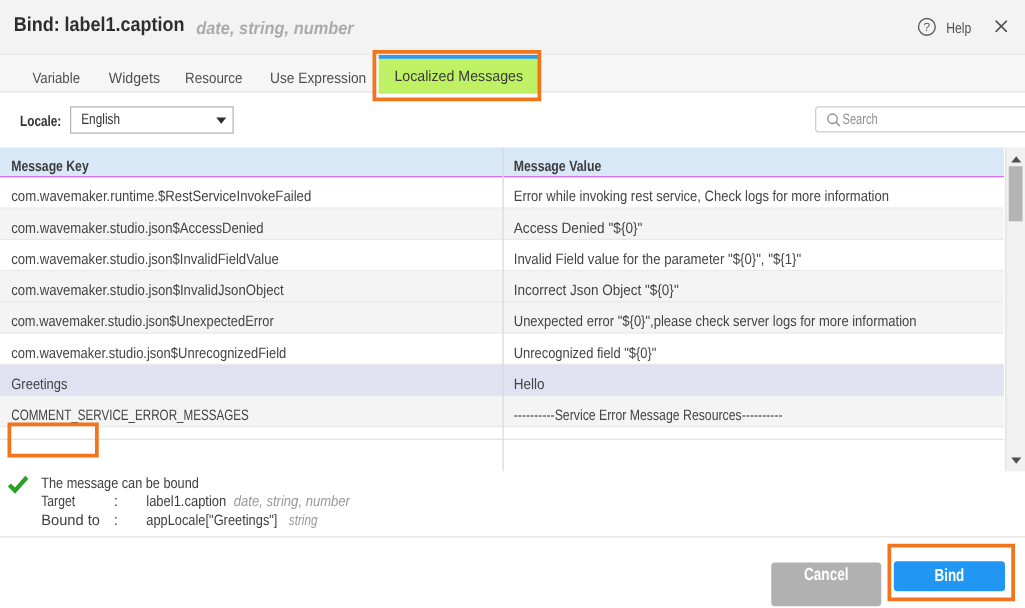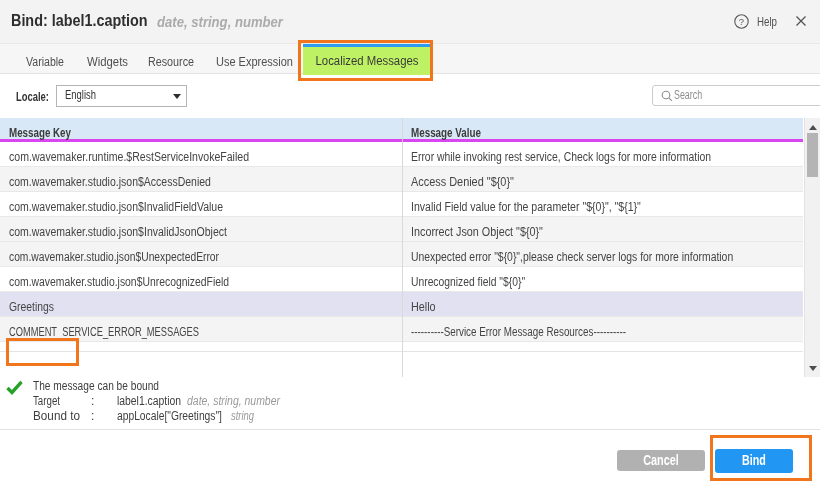--- a/index.html
+++ b/index.html
@@ -14,39 +14,39 @@
 .activetab { position:absolute; left:303px; top:0px; width:128px; height:31px; background:#bef264; border-top:3px solid #2e9bf2; }
 .activetab span { display:inline-block; width:128px; text-align:center; line-height:28px; font-size:12px; color:#3a3a3a; transform:scaleX(.947); }
 .annot { position:absolute; border:3px solid #f0751d; background:transparent; z-index:50; }
 .locale-lbl { left:16px; top:86px; height:22px; line-height:22px; font-size:12px; font-weight:bold; color:#333; transform:scaleX(.785); }
 .dropdown { position:absolute; left:56px; top:85px; width:131px; height:22px; border:1px solid #b5b5b5; background:#fff; }
 .dd-txt { left:8px; top:-1px; height:20px; line-height:20px; font-size:12px; color:#333; transform:scaleX(.787); }
 .dd-arrow { position:absolute; right:5px; top:8px; width:0; height:0; border-left:4px solid transparent; border-right:4px solid transparent; border-top:5px solid #2e2e2e; }
 .search { position:absolute; left:611px; top:85px; width:191px; height:21px; border:1px solid #ccc; border-radius:3px; background:#fff;margin-left:41px; }
 .search-txt { left:21px; top:0; height:19px; line-height:19px; font-size:12px; color:#8e8e8e; transform:scaleX(.74); }
 .tbl { position:absolute; left:0; top:118px; width:803px; }
-.thead { height:24px; background:#d8e8f6; border-bottom:3px solid #d946ef; position:relative;text-align:center; }
+.thead { height:24px; background:#d8e8f6; border-bottom:1px solid #d946ef; position:relative;text-align:center; }
 .row { height:25px; border-bottom:1px solid #e8e8e8; font-size:12px; color:#444; background:#fff; position:relative; }
 .row.alt { background:#f4f4f4; }
 .row.sel { background:#e1e1f2; }
 .c1 { left:9px; top:3px; height:24px; line-height:24px; font-size:12px; color:#444; }
 .c2 { left:411px; top:3px; height:24px; line-height:24px; font-size:12px; color:#444; }
 .thead .c1, .thead .c2 { font-weight:bold; color:#3c3c3c; top:4px; height:23px; line-height:23px; }
 .colline { position:absolute; left:402px; top:118px; width:1px; height:259px; background:#d9d9d9; z-index:5; }
 .sbar { position:absolute; left:804px; top:118px; width:16px; height:259px; background:#f1f1f1; border-left:1px solid #e2e2e2; }
 .sb-thumb { position:absolute; left:2px; top:15px; width:11px; height:44px; background:#b4b4b4; }
 .sb-up { position:absolute; left:4px; top:7px; width:0; height:0; border-left:4px solid transparent; border-right:4px solid transparent; border-bottom:5px solid #4f4f4f; }
 .sb-down { position:absolute; left:4px; bottom:6px; width:0; height:0; border-left:4px solid transparent; border-right:4px solid transparent; border-top:5px solid #4f4f4f; }
 .info-line { position:absolute; white-space:nowrap; font-size:12px; color:#3e3e3e; transform-origin:0 50%; }
 .it { font-style:italic; color:#999; }
 .sep { position:absolute; left:0; top:429px; width:820px; height:1px; background:#e2e2e2; }
 .btn { position:absolute; border-radius:3px; color:#fff; }
 .btn span { display:inline-block; width:100%; text-align:center; font-size:14px; font-weight:bold; }
-.btn-cancel { left:617px; top:450px; width:88px; height:21px; line-height:19px; background:#b1b1b1; }
-.btn-bind { left:715px; top:449px; width:78px; height:24px; line-height:22px; background:#2196f3; }
+.btn-cancel { left:617px; top:450px; width:88px; height:35px; line-height:19px; background:#b1b1b1; }
+.btn-bind { left:715px; top:449px; width:89px; height:24px; line-height:22px; background:#2196f3; }
 </style>
 </head>
 <body>
 <div class="titlebar"></div>
 <span class="abs title">Bind: label1.caption</span>
 <span class="abs subtitle">date, string, number</span>
 <svg class="abs" style="left:734px;top:14px" width="15" height="15" viewBox="0 0 15 15">
     <circle cx="7.5" cy="7.5" r="6.7" fill="none" stroke="#5a5a5a" stroke-width="1.1"></circle>
     <text x="7.5" y="11" text-anchor="middle" font-size="9.5" fill="#5a5a5a" font-family="Liberation Sans">?</text>
   </svg>

